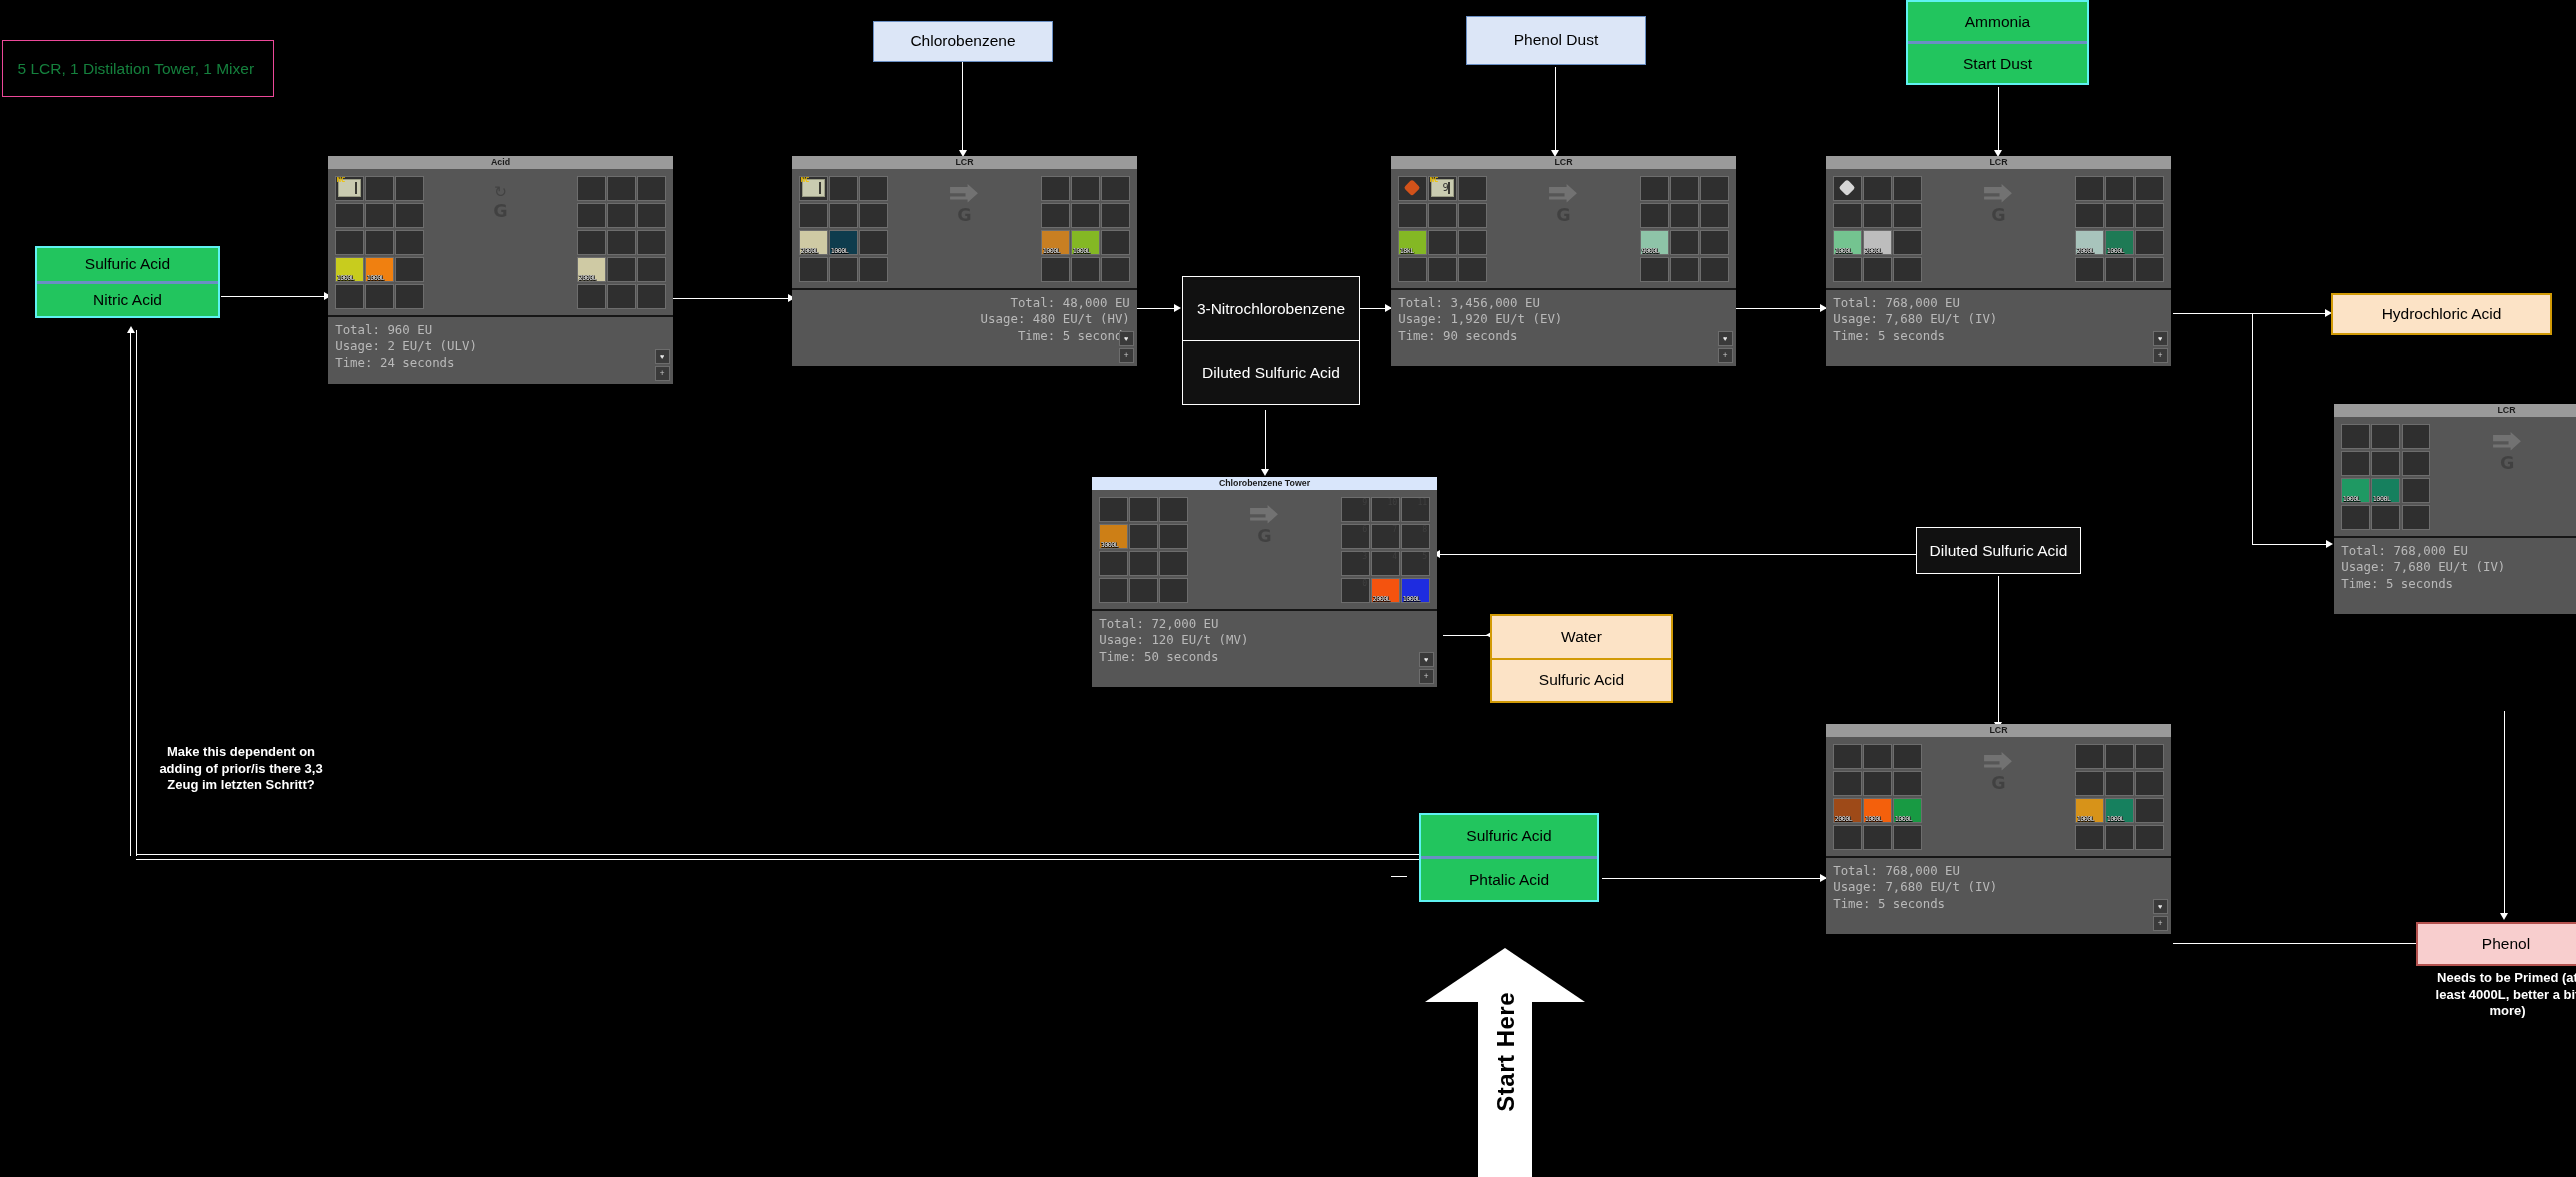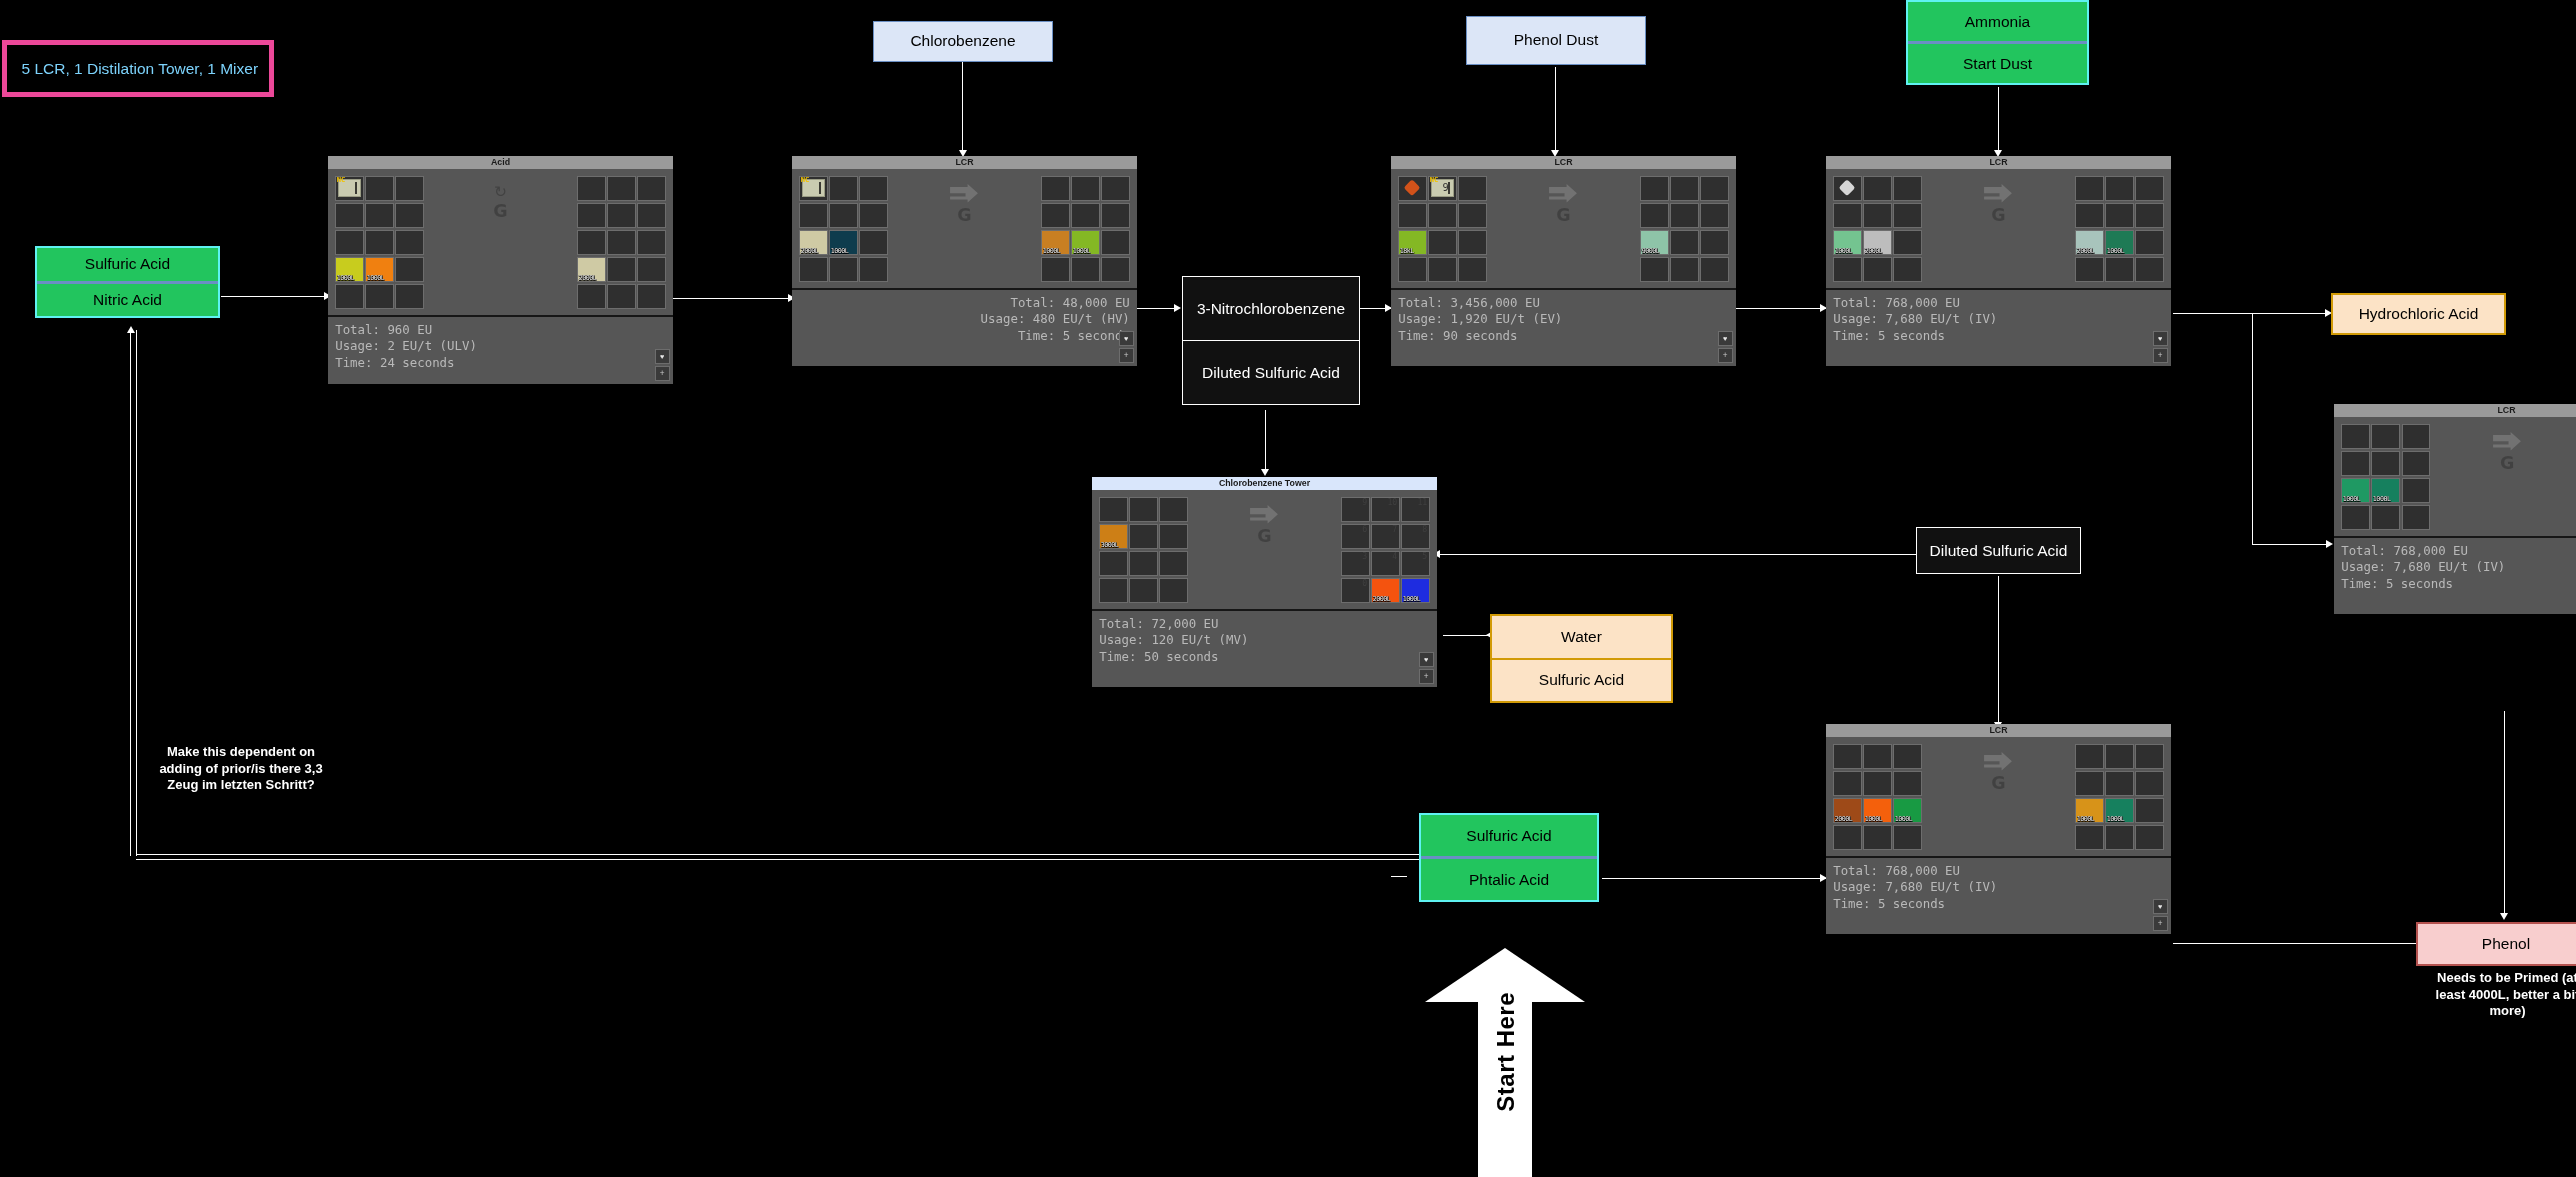--- a/index.html
+++ b/index.html
@@ -4,22 +4,22 @@
 <style>
   html,body{margin:0;padding:0;background:#000;}
   body{width:2931px;height:1177px;position:relative;overflow:hidden;
        font-family:"Liberation Sans",sans-serif;color:#fff;}
   #stage{position:absolute;left:0;top:0;width:2931px;height:1177px;background:#000;}
 
   
   .abs{position:absolute;box-sizing:border-box;}
 
   
-  .note-box{border:5px solid #ec4899;background:#000;display:flex;align-items:center;
-            padding-left:14.4px;font-size:15.5px;color:#7dd3fc;}
+  .note-box{border:1px solid #ec4899;background:#000;display:flex;align-items:center;
+            padding-left:14.4px;font-size:15.5px;color:#15803d;}
 
   
   .lbl{display:flex;align-items:center;justify-content:center;text-align:center;
        font-size:15.5px;box-sizing:border-box;line-height:1.15;}
   .lbl-blue{background:#dce6f7;color:#000;border:1.5px solid #6a8fc4;}
   .lbl-orange{background:#fce3c6;color:#000;border:2.6px solid #d19a06;}
   .lbl-pink{background:#f8cece;color:#000;border:2.6px solid #b4524f;}
   .lbl-dark{background:#111;color:#fff;border:1px solid #fff;}
 
   .stack{position:absolute;box-sizing:border-box;display:flex;flex-direction:column;}
@@ -170,21 +170,21 @@
   <div class="stack stack-blue-sel" style="left:1906px;top:0px;width:183px;height:85px;">
     <div class="row">Ammonia</div>
     <div class="row">Start Dust</div>
   </div>
 
   <div class="stack stack-dark" style="left:1182px;top:276px;width:178px;height:129px;">
     <div class="row">3-Nitrochlorobenzene</div>
     <div class="row">Diluted Sulfuric Acid</div>
   </div>
 
-  <div class="abs lbl lbl-orange" style="left:2331px;top:293px;width:175px;height:42px;">Hydrochloric Acid</div>
+  <div class="abs lbl lbl-orange" style="left:2331px;top:293px;width:221px;height:42px;">Hydrochloric Acid</div>
 
   <div class="abs lbl lbl-dark" style="left:1916px;top:527px;width:165px;height:47px;">Diluted Sulfuric Acid</div>
 
   <div class="stack stack-orange" style="left:1490px;top:614px;width:183px;height:89px;">
     <div class="row">Water</div>
     <div class="row">Sulfuric Acid</div>
   </div>
 
   <div class="stack stack-blue-sel" style="left:1419px;top:813px;width:180px;height:89px;">
     <div class="row">Sulfuric Acid</div>

